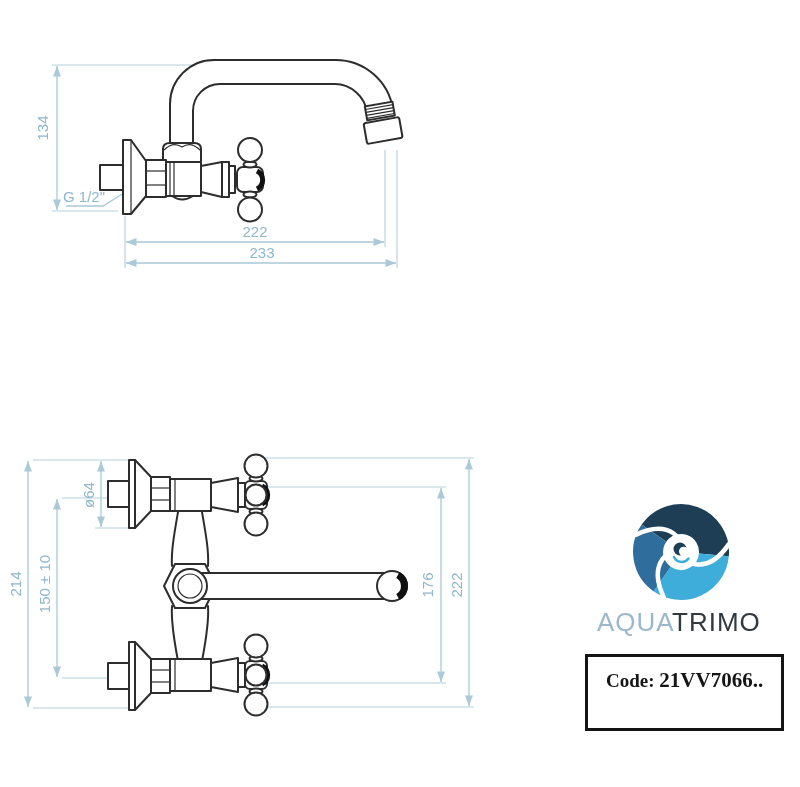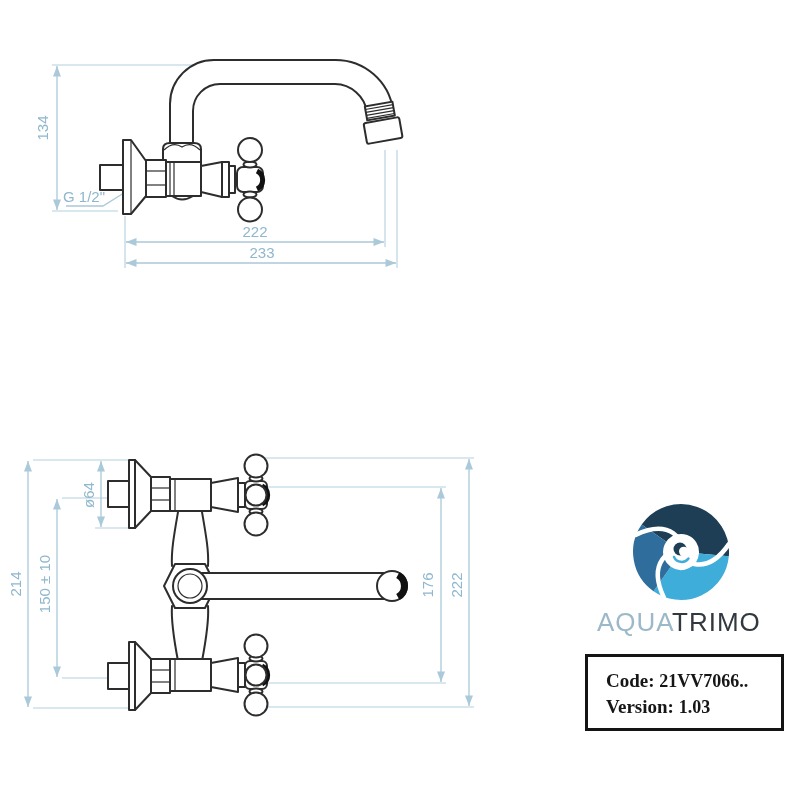--- a/index.html
+++ b/index.html
@@ -14,21 +14,21 @@
   .dim{stroke:#aac9d9;stroke-width:1.3;fill:none;}
   .ext{stroke:#b4d0de;stroke-width:1.1;fill:none;}
   .dimtext{fill:#8fb7cd;font-size:15px;font-family:"Liberation Sans",sans-serif;}
   .brand1{fill:#9cb9c9;font-size:26px;letter-spacing:1px;}
   .brand2{fill:#31383e;font-size:26px;letter-spacing:1px;}
   
   .info-box{position:absolute;left:585px;top:654px;width:199px;height:77px;
             border:3px solid #141414;box-sizing:border-box;background:#fff;
             padding:11px 0 0 18px;font-family:"Liberation Serif",serif;
             font-weight:bold;color:#161616;font-size:19px;line-height:25px;}
-  .info-box .val{font-size:18px;}
+  .info-box .val{font-size:21px;}
 </style>
 </head>
 <body>
 
 <div class="sheet">
 
 <svg width="800" height="787" viewBox="0 0 800 787">
   <defs>
     <marker id="arr" viewBox="0 0 10 10" refX="9" refY="5" markerWidth="9" markerHeight="9" orient="auto-start-reverse">
       <path d="M0,1.6 L9,5 L0,8.4 Z" fill="#aac9d9"></path>
@@ -188,19 +188,15 @@
     <text class="brand1" x="597" y="631">AQUA</text>
     <text class="brand2" x="672" y="631">TRIMO</text>
   </g>
 </svg>
 
 <div class="info-box">
   <div>
     <span>Code:</span>
     <span class="val">21VV7066..</span>
   </div>
-  <div>
-    <span>Version:</span>
-    <span class="val">1.03</span>
-  </div>
 </div>
 
 </div>
 
 </body></html>

